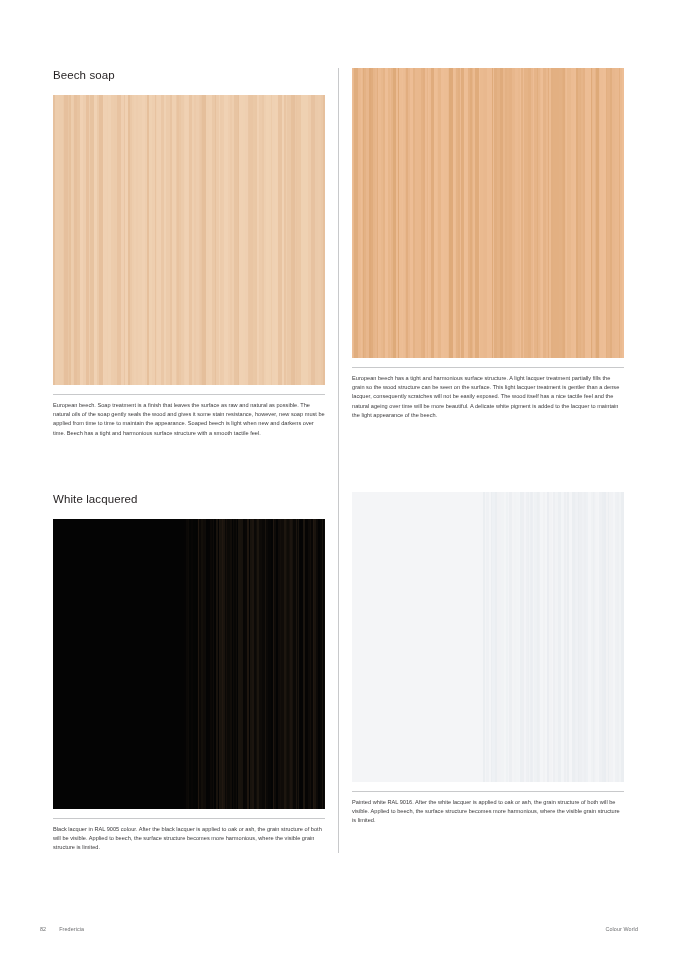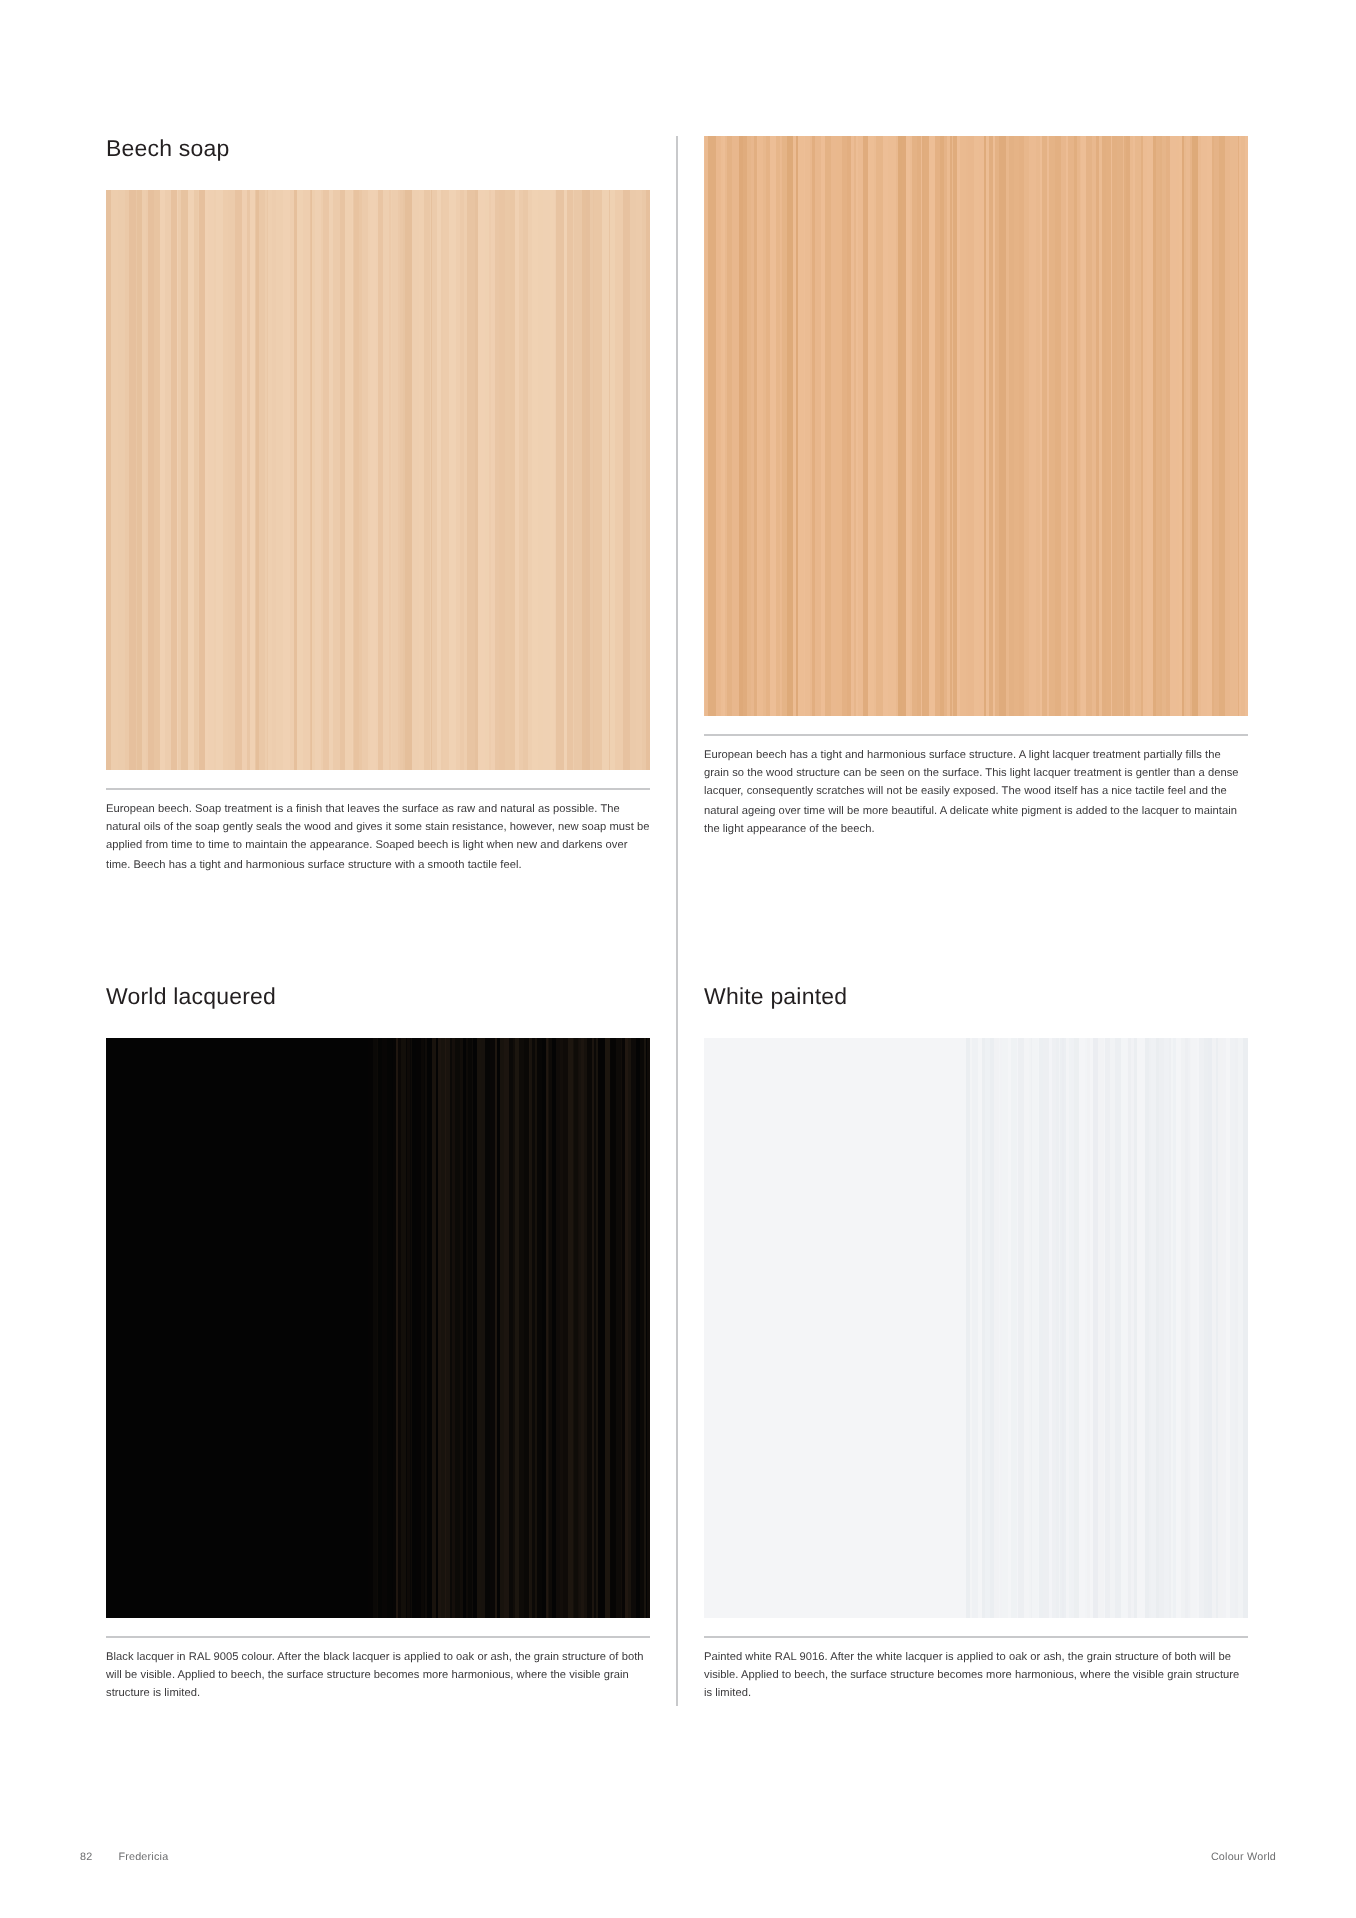--- a/index.html
+++ b/index.html
@@ -151,35 +151,34 @@
           </div>
         <div class="swatch-half b" style="background: rgb(237, 190, 150);">
             <div class="grain" style="background-image: linear-gradient(90deg, rgb(233, 185, 143) 0%, rgb(233, 185, 143) 0.62%, rgb(233, 184, 142) 0.62%, rgb(233, 184, 142) 2.86%, rgb(236, 189, 148) 2.86%, rgb(236, 189, 148) 4.55%, rgb(236, 188, 148) 4.55%, rgb(236, 188, 148) 6.5%, rgb(223, 171, 123) 6.5%, rgb(223, 171, 123) 7.22%, rgb(236, 189, 149) 7.22%, rgb(236, 189, 149) 8.04%, rgb(225, 174, 128) 8.04%, rgb(225, 174, 128) 9.7%, rgb(237, 190, 150) 9.7%, rgb(237, 190, 150) 10.17%, rgb(228, 178, 133) 10.17%, rgb(228, 178, 133) 11.77%, rgb(223, 171, 124) 11.77%, rgb(223, 171, 124) 14.03%, rgb(232, 183, 140) 14.03%, rgb(232, 183, 140) 15.35%, rgb(227, 177, 132) 15.35%, rgb(227, 177, 132) 16.91%, rgb(229, 179, 134) 16.91%, rgb(229, 179, 134) 18.76%, rgb(228, 177, 132) 18.76%, rgb(228, 177, 132) 19.65%, rgb(228, 177, 132) 19.65%, rgb(228, 177, 132) 20.44%, rgb(232, 183, 140) 20.44%, rgb(232, 183, 140) 22.49%, rgb(235, 187, 146) 22.49%, rgb(235, 187, 146) 24.73%, rgb(233, 185, 143) 24.73%, rgb(233, 185, 143) 26.23%, rgb(237, 190, 150) 26.23%, rgb(237, 190, 150) 27.01%, rgb(228, 178, 133) 27.01%, rgb(228, 178, 133) 28.58%, rgb(236, 188, 148) 28.58%, rgb(236, 188, 148) 29.29%, rgb(229, 179, 134) 29.29%, rgb(229, 179, 134) 31.65%, rgb(227, 176, 130) 31.65%, rgb(227, 176, 130) 33.78%, rgb(232, 183, 141) 33.78%, rgb(232, 183, 141) 35.6%, rgb(237, 189, 149) 35.6%, rgb(237, 189, 149) 36.19%, rgb(230, 180, 136) 36.19%, rgb(230, 180, 136) 38.14%, rgb(225, 174, 127) 38.14%, rgb(225, 174, 127) 39.21%, rgb(231, 182, 139) 39.21%, rgb(231, 182, 139) 40.29%, rgb(235, 187, 146) 40.29%, rgb(235, 187, 146) 40.93%, rgb(237, 190, 150) 40.93%, rgb(237, 190, 150) 42.52%, rgb(229, 179, 135) 42.52%, rgb(229, 179, 135) 44.65%, rgb(233, 184, 142) 44.65%, rgb(233, 184, 142) 46.2%, rgb(226, 174, 128) 46.2%, rgb(226, 174, 128) 47.15%, rgb(235, 188, 147) 47.15%, rgb(235, 188, 147) 48.32%, rgb(226, 175, 129) 48.32%, rgb(226, 175, 129) 49.57%, rgb(227, 176, 130) 49.57%, rgb(227, 176, 130) 51.45%, rgb(237, 189, 149) 51.45%, rgb(237, 189, 149) 51.91%, rgb(227, 176, 130) 51.91%, rgb(227, 176, 130) 53.62%, rgb(227, 177, 132) 53.62%, rgb(227, 177, 132) 55.75%, rgb(234, 185, 143) 55.75%, rgb(234, 185, 143) 56.02%, rgb(226, 175, 128) 56.02%, rgb(226, 175, 128) 56.76%, rgb(224, 172, 125) 56.76%, rgb(224, 172, 125) 58.11%, rgb(234, 186, 144) 58.11%, rgb(234, 186, 144) 59.19%, rgb(236, 189, 149) 59.19%, rgb(236, 189, 149) 59.88%, rgb(232, 184, 141) 59.88%, rgb(232, 184, 141) 62.07%, rgb(227, 176, 130) 62.07%, rgb(227, 176, 130) 62.63%, rgb(236, 188, 147) 62.63%, rgb(236, 188, 147) 64.31%, rgb(236, 189, 149) 64.31%, rgb(236, 189, 149) 66.18%, rgb(224, 172, 124) 66.18%, rgb(224, 172, 124) 67.46%, rgb(228, 178, 133) 67.46%, rgb(228, 178, 133) 68.63%, rgb(227, 177, 131) 68.63%, rgb(227, 177, 131) 69.55%, rgb(230, 181, 137) 69.55%, rgb(230, 181, 137) 70.88%, rgb(228, 177, 132) 70.88%, rgb(228, 177, 132) 72.48%, rgb(236, 189, 149) 72.48%, rgb(236, 189, 149) 74.4%, rgb(236, 189, 148) 74.4%, rgb(236, 189, 148) 75.63%, rgb(237, 190, 149) 75.63%, rgb(237, 190, 149) 76.72%, rgb(223, 170, 122) 76.72%, rgb(223, 170, 122) 77.41%, rgb(232, 184, 141) 77.41%, rgb(232, 184, 141) 77.9%, rgb(234, 186, 145) 77.9%, rgb(234, 186, 145) 79.37%, rgb(230, 180, 136) 79.37%, rgb(230, 180, 136) 80.01%, rgb(222, 170, 121) 80.01%, rgb(222, 170, 121) 82.23%, rgb(234, 186, 145) 82.23%, rgb(234, 186, 145) 83.22%, rgb(236, 189, 149) 83.22%, rgb(236, 189, 149) 85.34%, rgb(237, 190, 150) 85.34%, rgb(237, 190, 150) 87.29%, rgb(227, 176, 130) 87.29%, rgb(227, 176, 130) 88.12%, rgb(229, 179, 135) 88.12%, rgb(229, 179, 135) 89.17%, rgb(229, 179, 135) 89.17%, rgb(229, 179, 135) 89.86%, rgb(225, 174, 127) 89.86%, rgb(225, 174, 127) 91.76%, rgb(232, 183, 141) 91.76%, rgb(232, 183, 141) 93.78%, rgb(233, 185, 143) 93.78%, rgb(233, 185, 143) 96.07%, rgb(234, 185, 144) 96.07%, rgb(234, 185, 144) 96.43%, rgb(227, 176, 130) 96.43%, rgb(227, 176, 130) 96.98%, rgb(236, 188, 147) 96.98%, rgb(236, 188, 147) 97.41%, rgb(234, 186, 144) 97.41%, rgb(234, 186, 144) 98.83%, rgb(237, 190, 150) 98.83%, rgb(237, 190, 150) 100%), linear-gradient(rgba(120, 80, 40, 0.016) 0%, rgba(120, 80, 40, 0.016) 4.33%, rgba(120, 80, 40, 0.004) 4.33%, rgba(120, 80, 40, 0.004) 7.48%, rgba(120, 80, 40, 0.04) 7.48%, rgba(120, 80, 40, 0.04) 10.23%, rgba(120, 80, 40, 0.016) 10.23%, rgba(120, 80, 40, 0.016) 15.4%, rgba(120, 80, 40, 0.03) 15.4%, rgba(120, 80, 40, 0.03) 20.91%, rgba(120, 80, 40, 0.004) 20.91%, rgba(120, 80, 40, 0.004) 27.7%, rgba(120, 80, 40, 0.016) 27.7%, rgba(120, 80, 40, 0.016) 35.96%, rgba(120, 80, 40, 0.01) 35.96%, rgba(120, 80, 40, 0.01) 43.61%, rgba(120, 80, 40, 0.016) 43.61%, rgba(120, 80, 40, 0.016) 49.63%, rgba(120, 80, 40, 0.03) 49.63%, rgba(120, 80, 40, 0.03) 53.11%, rgba(120, 80, 40, 0.008) 53.11%, rgba(120, 80, 40, 0.008) 61.18%, rgba(120, 80, 40, 0.035) 61.18%, rgba(120, 80, 40, 0.035) 64.27%, rgba(120, 80, 40, 0.043) 64.27%, rgba(120, 80, 40, 0.043) 68.15%, rgba(120, 80, 40, 0.01) 68.15%, rgba(120, 80, 40, 0.01) 70.53%, rgba(120, 80, 40, 0.016) 70.53%, rgba(120, 80, 40, 0.016) 75.71%, rgba(120, 80, 40, 0.024) 75.71%, rgba(120, 80, 40, 0.024) 78.64%, rgba(120, 80, 40, 0.04) 78.64%, rgba(120, 80, 40, 0.04) 86.9%, rgba(120, 80, 40, 0.04) 86.9%, rgba(120, 80, 40, 0.04) 95%, rgba(120, 80, 40, 0.004) 95%, rgba(120, 80, 40, 0.004) 100%); background-blend-mode: normal, multiply;"></div>
           </div>
       </div>
       <div class="rule"></div>
       <p class="panel-body">European beech has a tight and harmonious surface structure. A light lacquer treatment partially fills the grain so the wood structure can be seen on the surface. This light lacquer treatment is gentler than a dense lacquer, consequently scratches will not be easily exposed. The wood itself has a nice tactile feel and the natural ageing over time will be more beautiful. A delicate white pigment is added to the lacquer to maintain the light appearance of the beech.</p>
     </div>
 
     <div class="panel left row2">
-      <div class="panel-title">World lacquered</div>
+      <div class="panel-title">White lacquered</div>
       <div class="swatch" id="sw2">
         <div class="swatch-half a" style="background: rgb(4, 4, 4);">
             <div class="grain" style="background: none;"></div>
           </div>
         <div class="swatch-half b" style="background: rgb(4, 4, 4);">
             <div class="grain" style="background-image: linear-gradient(90deg, rgb(6, 5, 5) 0%, rgb(6, 5, 5) 1.66%, rgb(12, 10, 8) 1.66%, rgb(12, 10, 8) 3.14%, rgb(15, 12, 9) 3.14%, rgb(15, 12, 9) 3.67%, rgb(6, 6, 5) 3.67%, rgb(6, 6, 5) 5.07%, rgb(9, 7, 6) 5.07%, rgb(9, 7, 6) 6.58%, rgb(6, 6, 5) 6.58%, rgb(6, 6, 5) 8.08%, rgb(6, 6, 5) 8.08%, rgb(6, 6, 5) 8.65%, rgb(5, 5, 4) 8.65%, rgb(5, 5, 4) 8.96%, rgb(7, 6, 5) 8.96%, rgb(7, 6, 5) 9.85%, rgb(34, 25, 17) 9.85%, rgb(34, 25, 17) 10.77%, rgb(12, 9, 7) 10.77%, rgb(12, 9, 7) 11.72%, rgb(20, 16, 11) 11.72%, rgb(20, 16, 11) 13.34%, rgb(8, 7, 6) 13.34%, rgb(8, 7, 6) 13.82%, rgb(16, 12, 9) 13.82%, rgb(16, 12, 9) 14.77%, rgb(10, 8, 7) 14.77%, rgb(10, 8, 7) 15.24%, rgb(16, 13, 10) 15.24%, rgb(16, 13, 10) 15.77%, rgb(4, 4, 4) 15.77%, rgb(4, 4, 4) 17%, rgb(6, 5, 5) 17%, rgb(6, 5, 5) 18.66%, rgb(12, 9, 7) 18.66%, rgb(12, 9, 7) 19.73%, rgb(8, 7, 6) 19.73%, rgb(8, 7, 6) 20.38%, rgb(17, 13, 10) 20.38%, rgb(17, 13, 10) 21.05%, rgb(4, 4, 4) 21.05%, rgb(4, 4, 4) 22.83%, rgb(27, 20, 14) 22.83%, rgb(27, 20, 14) 23.97%, rgb(5, 5, 4) 23.97%, rgb(5, 5, 4) 24.8%, rgb(30, 22, 16) 24.8%, rgb(30, 22, 16) 25.84%, rgb(26, 20, 14) 25.84%, rgb(26, 20, 14) 27.13%, rgb(35, 26, 18) 27.13%, rgb(35, 26, 18) 27.61%, rgb(28, 21, 15) 27.61%, rgb(28, 21, 15) 29.1%, rgb(12, 10, 8) 29.1%, rgb(12, 10, 8) 29.73%, rgb(22, 16, 12) 29.73%, rgb(22, 16, 12) 30.7%, rgb(13, 11, 8) 30.7%, rgb(13, 11, 8) 32.53%, rgb(18, 14, 10) 32.53%, rgb(18, 14, 10) 33.7%, rgb(4, 4, 4) 33.7%, rgb(4, 4, 4) 34.71%, rgb(15, 12, 9) 34.71%, rgb(15, 12, 9) 35.4%, rgb(9, 8, 6) 35.4%, rgb(9, 8, 6) 36.94%, rgb(16, 13, 10) 36.94%, rgb(16, 13, 10) 37.24%, rgb(4, 4, 4) 37.24%, rgb(4, 4, 4) 38.49%, rgb(26, 20, 14) 38.49%, rgb(26, 20, 14) 40.22%, rgb(25, 19, 14) 40.22%, rgb(25, 19, 14) 41.64%, rgb(8, 7, 6) 41.64%, rgb(8, 7, 6) 43.3%, rgb(10, 8, 7) 43.3%, rgb(10, 8, 7) 44.89%, rgb(33, 25, 17) 44.89%, rgb(33, 25, 17) 45.81%, rgb(4, 4, 4) 45.81%, rgb(4, 4, 4) 46.87%, rgb(26, 20, 14) 46.87%, rgb(26, 20, 14) 48.15%, rgb(30, 22, 16) 48.15%, rgb(30, 22, 16) 49.88%, rgb(12, 10, 8) 49.88%, rgb(12, 10, 8) 51.25%, rgb(18, 14, 10) 51.25%, rgb(18, 14, 10) 52.08%, rgb(30, 23, 16) 52.08%, rgb(30, 23, 16) 53.46%, rgb(15, 12, 9) 53.46%, rgb(15, 12, 9) 55.29%, rgb(11, 9, 7) 55.29%, rgb(11, 9, 7) 55.7%, rgb(11, 9, 7) 55.7%, rgb(11, 9, 7) 57.25%, rgb(31, 23, 16) 57.25%, rgb(31, 23, 16) 57.55%, rgb(28, 21, 15) 57.55%, rgb(28, 21, 15) 58.28%, rgb(12, 10, 8) 58.28%, rgb(12, 10, 8) 59.22%, rgb(25, 19, 13) 59.22%, rgb(25, 19, 13) 59.78%, rgb(8, 7, 6) 59.78%, rgb(8, 7, 6) 61.62%, rgb(5, 5, 4) 61.62%, rgb(5, 5, 4) 63.04%, rgb(32, 24, 17) 63.04%, rgb(32, 24, 17) 63.34%, rgb(35, 26, 18) 63.34%, rgb(35, 26, 18) 63.8%, rgb(23, 18, 13) 63.8%, rgb(23, 18, 13) 64.13%, rgb(15, 12, 9) 64.13%, rgb(15, 12, 9) 65.2%, rgb(5, 5, 4) 65.2%, rgb(5, 5, 4) 66.54%, rgb(17, 13, 10) 66.54%, rgb(17, 13, 10) 68.05%, rgb(20, 15, 11) 68.05%, rgb(20, 15, 11) 69.11%, rgb(16, 12, 9) 69.11%, rgb(16, 12, 9) 70.8%, rgb(31, 23, 16) 70.8%, rgb(31, 23, 16) 71.81%, rgb(31, 23, 16) 71.81%, rgb(31, 23, 16) 72.58%, rgb(22, 17, 12) 72.58%, rgb(22, 17, 12) 72.99%, rgb(16, 13, 9) 72.99%, rgb(16, 13, 9) 74.43%, rgb(22, 16, 12) 74.43%, rgb(22, 16, 12) 74.95%, rgb(25, 19, 14) 74.95%, rgb(25, 19, 14) 75.49%, rgb(30, 22, 16) 75.49%, rgb(30, 22, 16) 76.59%, rgb(24, 18, 13) 76.59%, rgb(24, 18, 13) 77.64%, rgb(11, 9, 7) 77.64%, rgb(11, 9, 7) 79.27%, rgb(30, 22, 16) 79.27%, rgb(30, 22, 16) 80.29%, rgb(12, 10, 8) 80.29%, rgb(12, 10, 8) 80.86%, rgb(27, 21, 15) 80.86%, rgb(27, 21, 15) 81.7%, rgb(6, 5, 5) 81.7%, rgb(6, 5, 5) 82.36%, rgb(4, 4, 4) 82.36%, rgb(4, 4, 4) 84.09%, rgb(30, 23, 16) 84.09%, rgb(30, 23, 16) 85.7%, rgb(8, 7, 6) 85.7%, rgb(8, 7, 6) 86.02%, rgb(7, 6, 5) 86.02%, rgb(7, 6, 5) 87.84%, rgb(15, 12, 9) 87.84%, rgb(15, 12, 9) 89.59%, rgb(20, 15, 11) 89.59%, rgb(20, 15, 11) 90.03%, rgb(9, 7, 6) 90.03%, rgb(9, 7, 6) 91.2%, rgb(35, 26, 18) 91.2%, rgb(35, 26, 18) 92.25%, rgb(28, 21, 15) 92.25%, rgb(28, 21, 15) 93.35%, rgb(14, 11, 9) 93.35%, rgb(14, 11, 9) 95.2%, rgb(4, 4, 4) 95.2%, rgb(4, 4, 4) 96.6%, rgb(11, 9, 7) 96.6%, rgb(11, 9, 7) 97.99%, rgb(27, 21, 15) 97.99%, rgb(27, 21, 15) 98.45%, rgb(5, 5, 5) 98.45%, rgb(5, 5, 5) 98.99%, rgb(16, 12, 9) 98.99%, rgb(16, 12, 9) 100%), linear-gradient(rgba(120, 80, 40, 0.008) 0%, rgba(120, 80, 40, 0.008) 2.38%, rgba(120, 80, 40, 0.016) 2.38%, rgba(120, 80, 40, 0.016) 9.13%, rgba(120, 80, 40, 0.004) 9.13%, rgba(120, 80, 40, 0.004) 16.07%, rgba(120, 80, 40, 0.02) 16.07%, rgba(120, 80, 40, 0.02) 21.05%, rgba(120, 80, 40, 0.01) 21.05%, rgba(120, 80, 40, 0.01) 23.28%, rgba(120, 80, 40, 0.016) 23.28%, rgba(120, 80, 40, 0.016) 30.62%, rgba(120, 80, 40, 0.004) 30.62%, rgba(120, 80, 40, 0.004) 35.96%, rgba(120, 80, 40, 0.004) 35.96%, rgba(120, 80, 40, 0.004) 41.4%, rgba(120, 80, 40, 0.008) 41.4%, rgba(120, 80, 40, 0.008) 45.72%, rgba(120, 80, 40, 0.008) 45.72%, rgba(120, 80, 40, 0.008) 48.09%, rgba(120, 80, 40, 0.008) 48.09%, rgba(120, 80, 40, 0.008) 54.92%, rgba(120, 80, 40, 0.01) 54.92%, rgba(120, 80, 40, 0.01) 60.76%, rgba(120, 80, 40, 0.016) 60.76%, rgba(120, 80, 40, 0.016) 63.73%, rgba(120, 80, 40, 0.01) 63.73%, rgba(120, 80, 40, 0.01) 66.25%, rgba(120, 80, 40, 0.008) 66.25%, rgba(120, 80, 40, 0.008) 70.25%, rgba(120, 80, 40, 0.008) 70.25%, rgba(120, 80, 40, 0.008) 76.17%, rgba(120, 80, 40, 0.008) 76.17%, rgba(120, 80, 40, 0.008) 80.18%, rgba(120, 80, 40, 0.004) 80.18%, rgba(120, 80, 40, 0.004) 83.65%, rgba(120, 80, 40, 0.02) 83.65%, rgba(120, 80, 40, 0.02) 87.08%, rgba(120, 80, 40, 0) 87.08%, rgba(120, 80, 40, 0) 89.39%, rgba(120, 80, 40, 0.008) 89.39%, rgba(120, 80, 40, 0.008) 95.23%, rgba(120, 80, 40, 0.016) 95.23%, rgba(120, 80, 40, 0.016) 97.26%, rgba(120, 80, 40, 0.004) 97.26%, rgba(120, 80, 40, 0.004) 100%); background-blend-mode: normal, overlay; opacity: 0.95;"></div>
           </div>
       </div>
       <div class="rule"></div>
       <p class="panel-body">Black lacquer in RAL 9005 colour. After the black lacquer is applied to oak or ash, the grain structure of both will be visible. Applied to beech, the surface structure becomes more harmonious, where the visible grain structure is limited.</p>
     </div>
 
     <div class="panel right row2">
-      <div class="panel-title">White painted</div>
       <div class="swatch" id="sw3">
         <div class="swatch-half a" style="background: rgb(244, 245, 247);">
             <div class="grain" style="background: none;"></div>
           </div>
         <div class="swatch-half b" style="background: rgb(244, 245, 247);">
             <div class="grain" style="background-image: linear-gradient(90deg, rgb(233, 236, 240) 0%, rgb(233, 236, 240) 1.26%, rgb(243, 244, 246) 1.26%, rgb(243, 244, 246) 2.02%, rgb(238, 240, 243) 2.02%, rgb(238, 240, 243) 4.14%, rgb(244, 245, 247) 4.14%, rgb(244, 245, 247) 5.85%, rgb(232, 236, 239) 5.85%, rgb(232, 236, 239) 6.68%, rgb(237, 240, 243) 6.68%, rgb(237, 240, 243) 8.55%, rgb(233, 236, 240) 8.55%, rgb(233, 236, 240) 9.85%, rgb(240, 242, 244) 9.85%, rgb(240, 242, 244) 11.77%, rgb(243, 244, 246) 11.77%, rgb(243, 244, 246) 12.07%, rgb(240, 242, 245) 12.07%, rgb(240, 242, 245) 12.92%, rgb(241, 243, 245) 12.92%, rgb(241, 243, 245) 15.04%, rgb(244, 245, 247) 15.04%, rgb(244, 245, 247) 15.99%, rgb(238, 241, 243) 15.99%, rgb(238, 241, 243) 18.01%, rgb(243, 244, 247) 18.01%, rgb(243, 244, 247) 18.42%, rgb(235, 238, 241) 18.42%, rgb(235, 238, 241) 20.43%, rgb(243, 244, 246) 20.43%, rgb(243, 244, 246) 22.26%, rgb(241, 243, 245) 22.26%, rgb(241, 243, 245) 23.22%, rgb(236, 239, 242) 23.22%, rgb(236, 239, 242) 23.51%, rgb(242, 244, 246) 23.51%, rgb(242, 244, 246) 25.47%, rgb(243, 245, 247) 25.47%, rgb(243, 245, 247) 25.96%, rgb(234, 237, 241) 25.96%, rgb(234, 237, 241) 27.43%, rgb(235, 238, 241) 27.43%, rgb(235, 238, 241) 29.39%, rgb(243, 244, 247) 29.39%, rgb(243, 244, 247) 30.37%, rgb(236, 239, 242) 30.37%, rgb(236, 239, 242) 31.93%, rgb(234, 237, 241) 31.93%, rgb(234, 237, 241) 32.89%, rgb(241, 243, 245) 32.89%, rgb(241, 243, 245) 33.28%, rgb(234, 237, 241) 33.28%, rgb(234, 237, 241) 33.99%, rgb(232, 235, 239) 33.99%, rgb(232, 235, 239) 34.7%, rgb(234, 237, 241) 34.7%, rgb(234, 237, 241) 35.07%, rgb(234, 237, 241) 35.07%, rgb(234, 237, 241) 35.47%, rgb(243, 244, 246) 35.47%, rgb(243, 244, 246) 35.93%, rgb(243, 244, 246) 35.93%, rgb(243, 244, 246) 36.45%, rgb(238, 241, 243) 36.45%, rgb(238, 241, 243) 37.25%, rgb(238, 240, 243) 37.25%, rgb(238, 240, 243) 38.22%, rgb(234, 237, 240) 38.22%, rgb(234, 237, 240) 39.91%, rgb(236, 239, 242) 39.91%, rgb(236, 239, 242) 40.19%, rgb(244, 245, 247) 40.19%, rgb(244, 245, 247) 42.32%, rgb(242, 244, 246) 42.32%, rgb(242, 244, 246) 42.77%, rgb(240, 242, 244) 42.77%, rgb(240, 242, 244) 44.13%, rgb(244, 245, 247) 44.13%, rgb(244, 245, 247) 45.11%, rgb(232, 235, 239) 45.11%, rgb(232, 235, 239) 46.78%, rgb(242, 243, 245) 46.78%, rgb(242, 243, 245) 48.87%, rgb(244, 245, 247) 48.87%, rgb(244, 245, 247) 49.38%, rgb(234, 237, 241) 49.38%, rgb(234, 237, 241) 49.76%, rgb(235, 238, 241) 49.76%, rgb(235, 238, 241) 51.12%, rgb(241, 243, 245) 51.12%, rgb(241, 243, 245) 52.95%, rgb(234, 237, 241) 52.95%, rgb(234, 237, 241) 54.99%, rgb(243, 245, 247) 54.99%, rgb(243, 245, 247) 56.95%, rgb(243, 244, 247) 56.95%, rgb(243, 244, 247) 57.44%, rgb(235, 238, 241) 57.44%, rgb(235, 238, 241) 58.68%, rgb(240, 242, 245) 58.68%, rgb(240, 242, 245) 59.66%, rgb(232, 236, 239) 59.66%, rgb(232, 236, 239) 60.66%, rgb(244, 245, 247) 60.66%, rgb(244, 245, 247) 61.78%, rgb(244, 245, 247) 61.78%, rgb(244, 245, 247) 63.46%, rgb(233, 236, 240) 63.46%, rgb(233, 236, 240) 64.94%, rgb(237, 239, 242) 64.94%, rgb(237, 239, 242) 65.69%, rgb(238, 240, 243) 65.69%, rgb(238, 240, 243) 67.48%, rgb(231, 235, 238) 67.48%, rgb(231, 235, 238) 68.4%, rgb(235, 238, 241) 68.4%, rgb(235, 238, 241) 70.15%, rgb(238, 240, 243) 70.15%, rgb(238, 240, 243) 71.92%, rgb(235, 238, 241) 71.92%, rgb(235, 238, 241) 72.79%, rgb(242, 244, 246) 72.79%, rgb(242, 244, 246) 73.36%, rgb(237, 240, 243) 73.36%, rgb(237, 240, 243) 74.45%, rgb(244, 245, 247) 74.45%, rgb(244, 245, 247) 76.36%, rgb(239, 241, 244) 76.36%, rgb(239, 241, 244) 77.71%, rgb(235, 238, 241) 77.71%, rgb(235, 238, 241) 78.6%, rgb(238, 240, 243) 78.6%, rgb(238, 240, 243) 79.37%, rgb(242, 243, 245) 79.37%, rgb(242, 243, 245) 79.79%, rgb(243, 244, 246) 79.79%, rgb(243, 244, 246) 81.79%, rgb(244, 245, 247) 81.79%, rgb(244, 245, 247) 82.58%, rgb(236, 239, 242) 82.58%, rgb(236, 239, 242) 83.77%, rgb(236, 239, 242) 83.77%, rgb(236, 239, 242) 84.42%, rgb(232, 236, 239) 84.42%, rgb(232, 236, 239) 85.69%, rgb(231, 235, 239) 85.69%, rgb(231, 235, 239) 87.24%, rgb(240, 242, 244) 87.24%, rgb(240, 242, 244) 88.78%, rgb(233, 236, 240) 88.78%, rgb(233, 236, 240) 89.3%, rgb(240, 242, 244) 89.3%, rgb(240, 242, 244) 91.1%, rgb(240, 242, 245) 91.1%, rgb(240, 242, 245) 92.07%, rgb(244, 245, 247) 92.07%, rgb(244, 245, 247) 93.78%, rgb(238, 240, 243) 93.78%, rgb(238, 240, 243) 95.28%, rgb(236, 239, 242) 95.28%, rgb(236, 239, 242) 96.62%, rgb(241, 243, 245) 96.62%, rgb(241, 243, 245) 98.11%, rgb(233, 236, 240) 98.11%, rgb(233, 236, 240) 99.84%, rgb(244, 245, 247) 99.84%, rgb(244, 245, 247) 100%), linear-gradient(rgba(120, 80, 40, 0.008) 0%, rgba(120, 80, 40, 0.008) 1.9%, rgba(120, 80, 40, 0) 1.9%, rgba(120, 80, 40, 0) 4.84%, rgba(120, 80, 40, 0) 4.84%, rgba(120, 80, 40, 0) 12.21%, rgba(120, 80, 40, 0.016) 12.21%, rgba(120, 80, 40, 0.016) 16.44%, rgba(120, 80, 40, 0.008) 16.44%, rgba(120, 80, 40, 0.008) 24.81%, rgba(120, 80, 40, 0.004) 24.81%, rgba(120, 80, 40, 0.004) 30.52%, rgba(120, 80, 40, 0.01) 30.52%, rgba(120, 80, 40, 0.01) 35.73%, rgba(120, 80, 40, 0.004) 35.73%, rgba(120, 80, 40, 0.004) 42.51%, rgba(120, 80, 40, 0.01) 42.51%, rgba(120, 80, 40, 0.01) 49.8%, rgba(120, 80, 40, 0.004) 49.8%, rgba(120, 80, 40, 0.004) 55.59%, rgba(120, 80, 40, 0.004) 55.59%, rgba(120, 80, 40, 0.004) 60.76%, rgba(120, 80, 40, 0) 60.76%, rgba(120, 80, 40, 0) 68.02%, rgba(120, 80, 40, 0.01) 68.02%, rgba(120, 80, 40, 0.01) 75.24%, rgba(120, 80, 40, 0.008) 75.24%, rgba(120, 80, 40, 0.008) 82.9%, rgba(120, 80, 40, 0.004) 82.9%, rgba(120, 80, 40, 0.004) 84.96%, rgba(120, 80, 40, 0.008) 84.96%, rgba(120, 80, 40, 0.008) 93.41%, rgba(120, 80, 40, 0.004) 93.41%, rgba(120, 80, 40, 0.004) 100%); background-blend-mode: normal, overlay; opacity: 0.75;"></div>
           </div>
       </div>
       <div class="rule"></div>
       <p class="panel-body">Painted white RAL 9016. After the white lacquer is applied to oak or ash, the grain structure of both will be visible. Applied to beech, the surface structure becomes more harmonious, where the visible grain structure is limited.</p>

